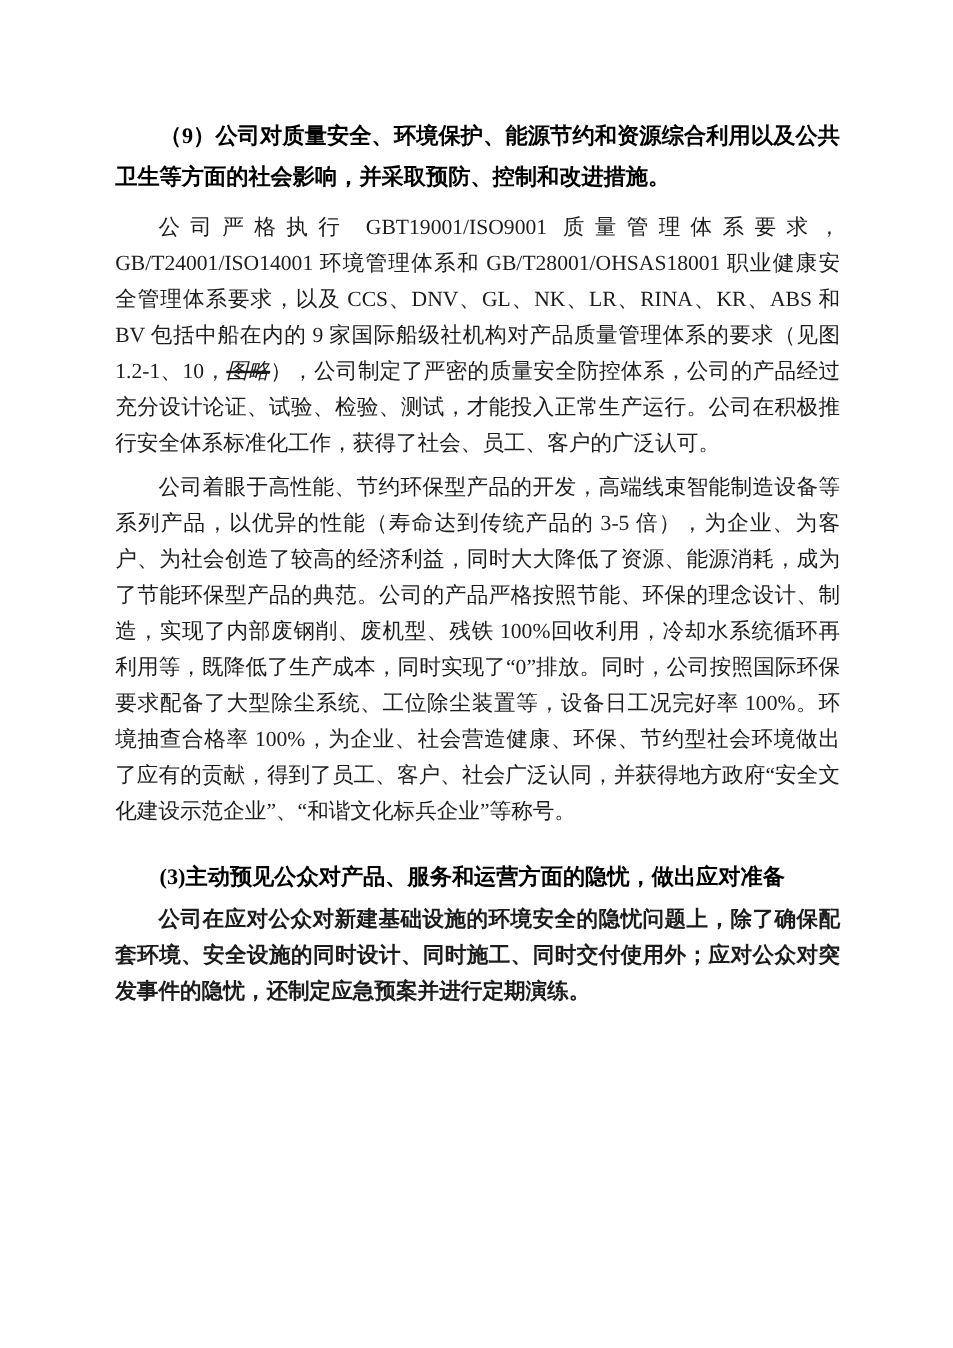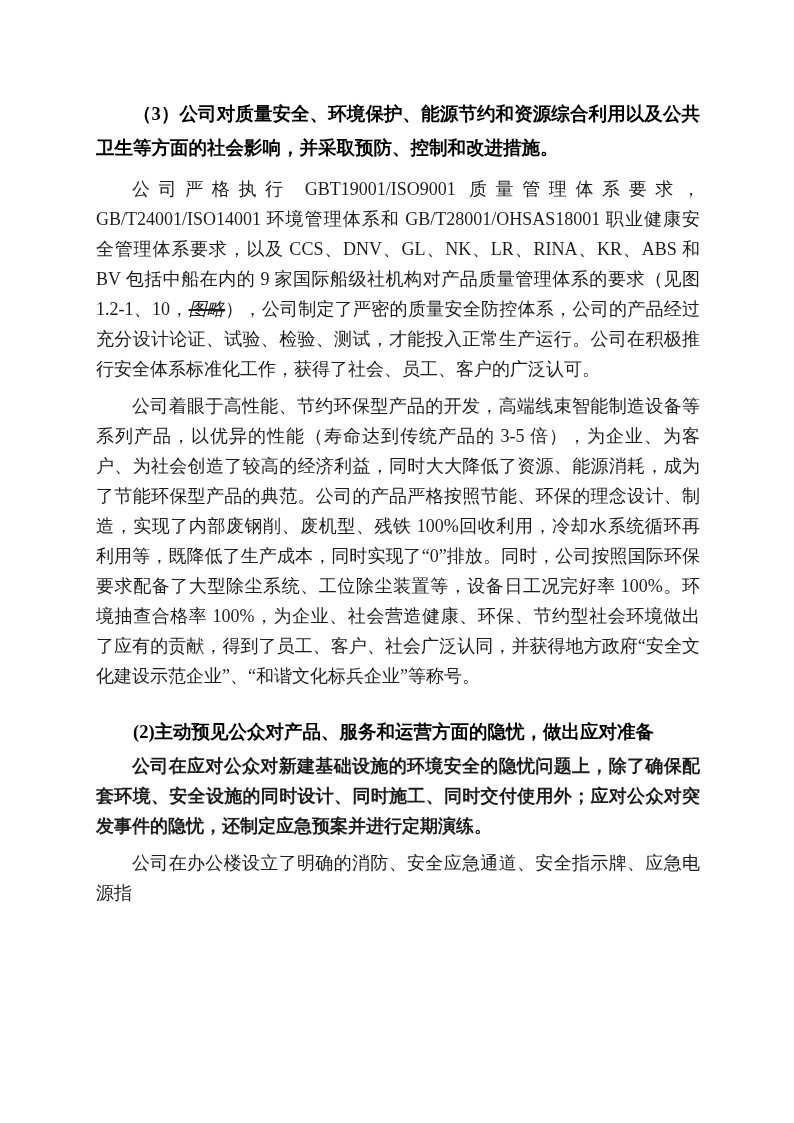--- a/index.html
+++ b/index.html
@@ -44,26 +44,25 @@
     text-decoration-thickness: 1.5px;
     font-style: italic;
   }
   .seg { display: inline; }
 </style>
 </head>
 <body>
 
 <div class="page">
 
-  <p class="heading">（3）公司对质量安全、环境保护、能源节约和资源综合利用以及公共卫生等方面的社会影响，并采取预防、控制和改进措施。</p>
+  <p class="heading">（9）公司对质量安全、环境保护、能源节约和资源综合利用以及公共卫生等方面的社会影响，并采取预防、控制和改进措施。</p>
 
 
   <p class="para gap-small"><span class="seg">公司严格执行 GBT19001/ISO9001 质量管理体系要求，GB/T24001/ISO14001 环境管理体系和 GB/T28001/OHSAS18001 职业健康安全管理体系要求，以及 CCS、DNV、GL、NK、LR、RINA、KR、ABS 和 BV 包括中船在内的 9 家国际船级社机构对产品质量管理体系的要求（见图 1.2-1、10，</span><span class="seg strike">图略</span><span class="seg">），公司制定了严密的质量安全防控体系，公司的产品经过充分设计论证、试验、检验、测试，才能投入正常生产运行。公司在积极推行安全体系标准化工作，获得了社会、员工、客户的广泛认可。</span></p>
 
   <p class="para gap-para">公司着眼于高性能、节约环保型产品的开发，高端线束智能制造设备等系列产品，以优异的性能（寿命达到传统产品的 3-5 倍），为企业、为客户、为社会创造了较高的经济利益，同时大大降低了资源、能源消耗，成为了节能环保型产品的典范。公司的产品严格按照节能、环保的理念设计、制造，实现了内部废钢削、废机型、残铁 100%回收利用，冷却水系统循环再利用等，既降低了生产成本，同时实现了“0”排放。同时，公司按照国际环保要求配备了大型除尘系统、工位除尘装置等，设备日工况完好率 100%。环境抽查合格率 100%，为企业、社会营造健康、环保、节约型社会环境做出了应有的贡献，得到了员工、客户、社会广泛认同，并获得地方政府“安全文化建设示范企业”、“和谐文化标兵企业”等称号。</p>
 
-  <p class="heading gap-section">(2)主动预见公众对产品、服务和运营方面的隐忧，做出应对准备</p>
+  <p class="heading gap-section">(3)主动预见公众对产品、服务和运营方面的隐忧，做出应对准备</p>
 
   <p class="para gap-after-heading">公司在应对公众对新建基础设施的环境安全的隐忧问题上，除了确保配套环境、安全设施的同时设计、同时施工、同时交付使用外；应对公众对突发事件的隐忧，还制定应急预案并进行定期演练。</p>
 
-  <p class="para gap-para">公司在办公楼设立了明确的消防、安全应急通道、安全指示牌、应急电源指</p>
 
 </div>
 
 </body></html>

